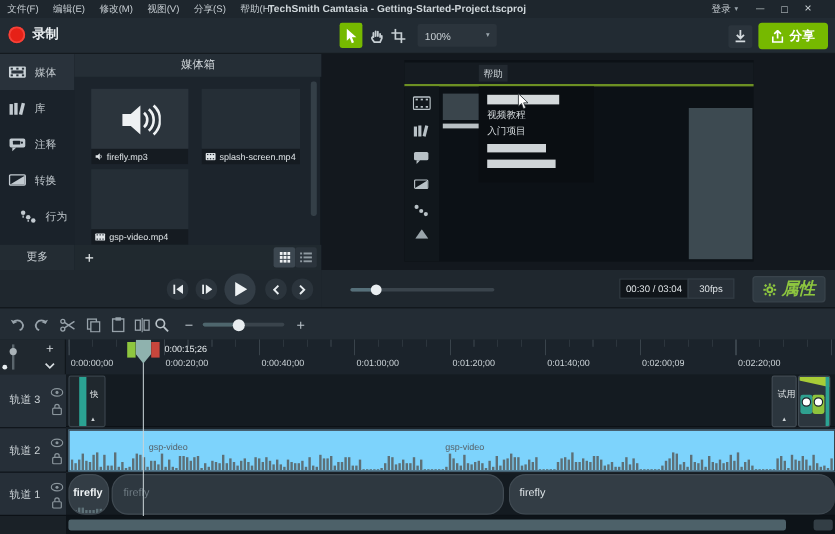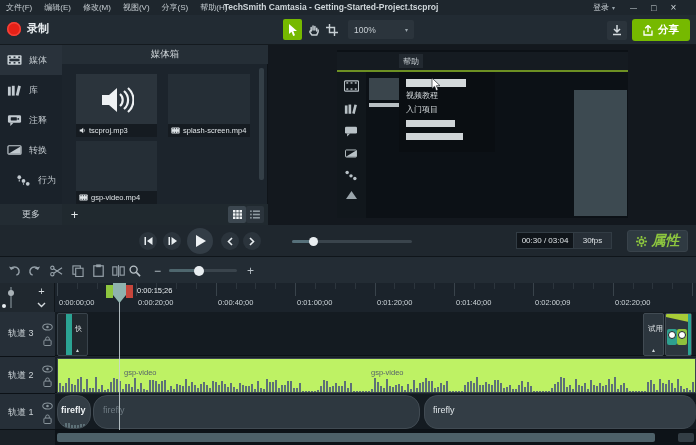--- a/index.html
+++ b/index.html
@@ -152,21 +152,21 @@
   <div class="abs" style="left:76px;top:74px;width:81px;height:63px;background:#2b343c;">
     <svg class="abs" style="left:24px;top:11px;" width="34" height="30" viewBox="0 0 34 30">
         <path d="M2 10v10h7l8 7V3l-8 7Z" fill="#eef1f3"></path>
         <path d="M20 9a8 8 0 0 1 0 12M24 6a12 12 0 0 1 0 18M28 3a16 16 0 0 1 0 24" stroke="#eef1f3" stroke-width="2.2" fill="none"></path>
       </svg>
     <div class="thumb-label">
       <svg width="7" height="7" viewBox="0 0 10 10">
           <path d="M1 3.5v3h2.2L6 9V1L3.2 3.5Z" fill="#dfe4e7"></path>
           <path d="M7 3a3 3 0 0 1 0 4" stroke="#dfe4e7" stroke-width="1" fill="none"></path>
         </svg>
-      <span>tscproj.mp3</span>
+      <span>firefly.mp3</span>
     </div>
   </div>
   <div class="abs" style="left:168px;top:74px;width:82px;height:63px;background:#252e36;">
     <div class="thumb-label">
       <svg width="9" height="7" viewBox="0 0 12 9">
           <rect x="0.5" y="0.5" width="11" height="8" rx="1" fill="#dfe4e7"></rect>
           <rect x="2" y="1.5" width="1.5" height="1.3" fill="#252e36"></rect>
           <rect x="5.2" y="1.5" width="1.5" height="1.3" fill="#252e36"></rect>
           <rect x="8.4" y="1.5" width="1.5" height="1.3" fill="#252e36"></rect>
           <rect x="2" y="6.2" width="1.5" height="1.3" fill="#252e36"></rect>
@@ -468,21 +468,21 @@
   </div>
   <div class="abs clip" style="left:665px;top:313px;width:27px;height:43px;background:#2c363e;border-radius:2px;">
     <div class="abs" style="left:0;top:0;width:27px;height:12px;background:#a8cc37;clip-path:polygon(0 0,100% 0,100% 75%,0 25%);"></div>
     <div class="abs" style="left:1px;top:15px;width:10px;height:16px;border-radius:2px;background:#2fa08f;"></div>
     <div class="abs" style="left:11px;top:15px;width:10px;height:16px;border-radius:2px;background:#8fc33c;"></div>
     <div class="abs" style="left:2px;top:17px;width:8px;height:8px;border-radius:50%;background:#fff;border:1.5px solid #1c2329;box-sizing:border-box;"></div>
     <div class="abs" style="left:12px;top:17px;width:8px;height:8px;border-radius:50%;background:#fff;border:1.5px solid #1c2329;box-sizing:border-box;"></div>
     <div class="abs" style="left:22px;top:0;width:5px;height:43px;background:#2ba393;"></div>
   </div>
 
-  <div class="abs clip" style="left:57px;top:358px;width:639px;height:35px;background:#bef264;border-color:#39434b;border-radius:0;">
+  <div class="abs clip" style="left:57px;top:358px;width:639px;height:35px;background:#7dd3fc;border-color:#39434b;border-radius:0;">
     <span class="abs" style="left:66px;top:9px;font-size:7.5px;color:#566269;">gsp-video</span>
     <span class="abs" style="left:313px;top:9px;font-size:7.5px;color:#566269;">gsp-video</span>
     <div id="wave-gsp" class="wave abs" style="left:1px;top:16px;width:637px;height:17px;">
         <i style="height: 9.1px;"></i>
         <i style="height: 6.1px;"></i>
         <i style="height: 9.5px;"></i>
         <i style="height: 14px;"></i>
         <i style="height: 8.1px;"></i>
         <i style="height: 7.1px;"></i>
         <i style="height: 12.9px;"></i>

